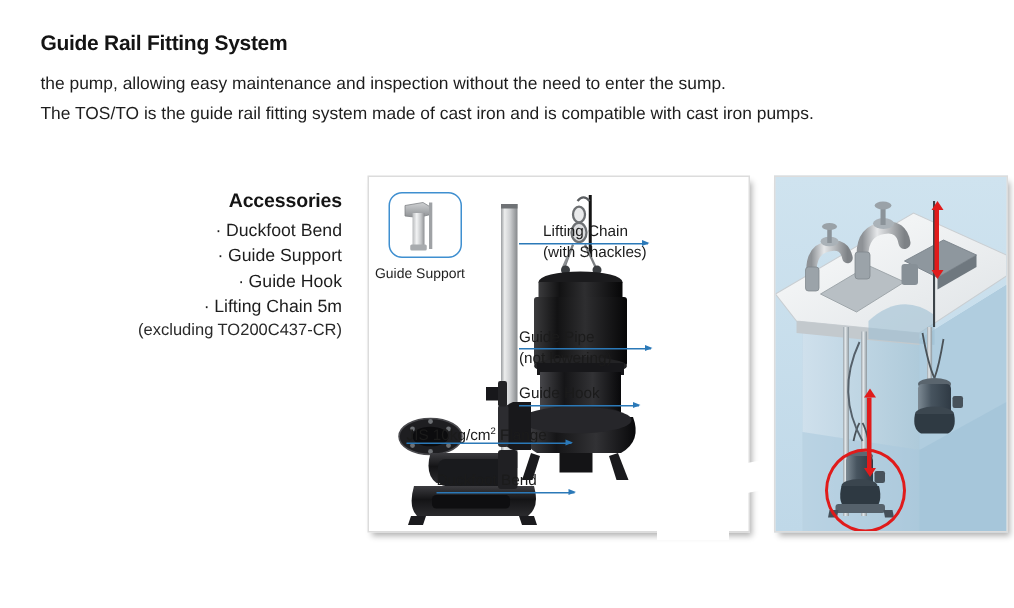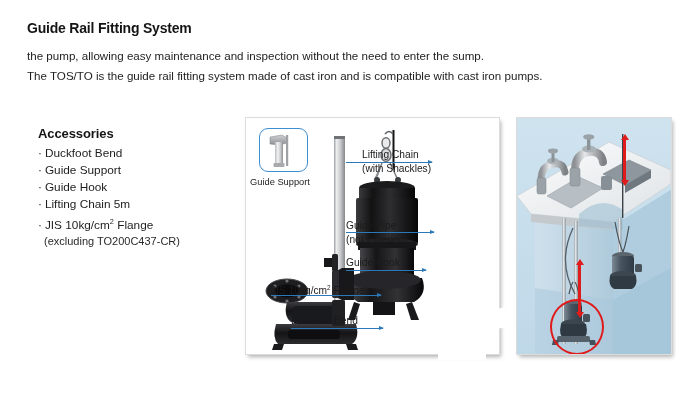--- a/index.html
+++ b/index.html
@@ -36,20 +36,21 @@
     color: #1d1d1d;
   }
   #intro-block div { white-space: nowrap; }
 
   
   #accessories {
     position: absolute;
     left: 38px;
     top: 126px;
     width: 190px;
+    text-align: right;
   }
   #accessories-title {
     font-size: 13px;
     font-weight: bold;
     color: #141414;
     margin-bottom: 4px;
     letter-spacing: -0.1px;
   }
   .acc-item {
     font-size: 11.8px;
@@ -180,23 +181,20 @@
     <span class="acc-bullet">·</span><span>Duckfoot Bend</span>
   </div>
   <div class="acc-item">
     <span class="acc-bullet">·</span><span>Guide Support</span>
   </div>
   <div class="acc-item">
     <span class="acc-bullet">·</span><span>Guide Hook</span>
   </div>
   <div class="acc-item">
     <span class="acc-bullet">·</span><span>Lifting Chain 5m</span>
-  </div>
-  <div class="acc-item">
-    <span class="acc-bullet">·</span><span>JIS 10kg/cm</span><sup class="sup2">2</sup><span> Flange</span>
   </div>
   <div class="acc-note">(excluding TO200C437-CR)</div>
 </div>
 
 <div id="main-panel">
 
   <div id="guide-support-inset">
     <svg width="46" height="41" viewBox="0 0 46 41">
       <defs>
         <linearGradient id="gsPipe" x1="0" y1="0" x2="1" y2="0">

